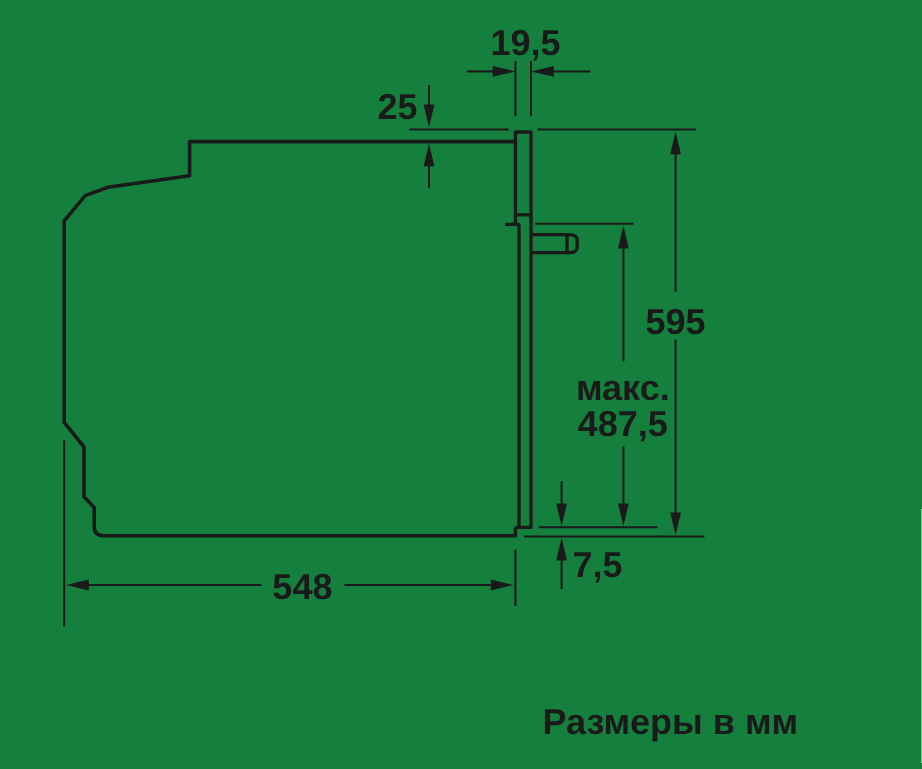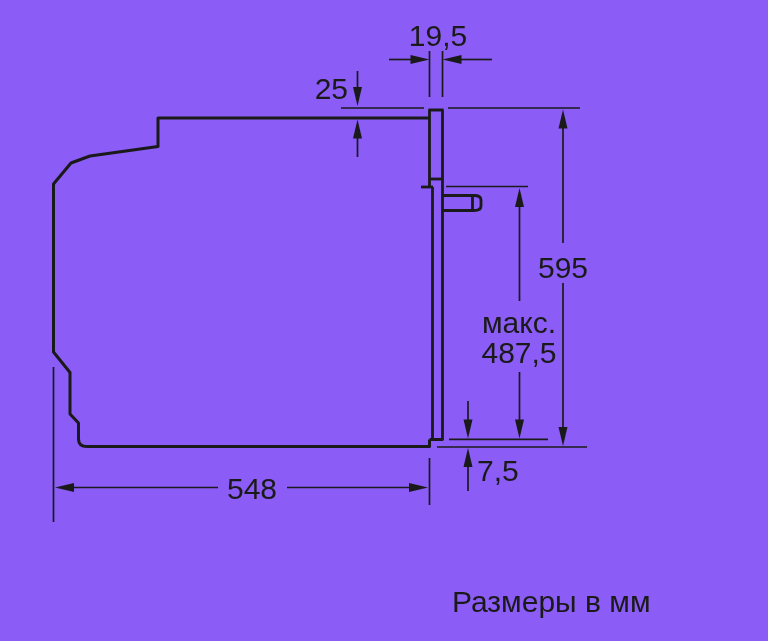--- a/index.html
+++ b/index.html
@@ -4,23 +4,24 @@
 <style>
   html, body {
     margin: 0;
     padding: 0;
     background: #ffffff;
   }
   .stage {
     position: relative;
     width: 768px;
     height: 641px;
-    background: #8b5cf6;
+    background: #15803d;
     overflow: hidden;
     font-family: "Liberation Sans", "DejaVu Sans", sans-serif;
+    font-weight: bold;
   }
   svg { display: block; }
   .outline  { fill: none; stroke: #1a1a1a; stroke-width: 3;   stroke-linejoin: round; stroke-linecap: butt; }
   .outline2 { fill: none; stroke: #1a1a1a; stroke-width: 2.8; stroke-linejoin: round; }
   .thin     { fill: none; stroke: #1a1a1a; stroke-width: 1.7; }
   .arrow    { fill: #1a1a1a; stroke: none; }
   .dimtext  { fill: #1a1a1a; font-size: 30px; font-family: "Liberation Sans", "DejaVu Sans", sans-serif; }
   .caption  { fill: #1a1a1a; font-size: 30px; font-family: "Liberation Sans", "DejaVu Sans", sans-serif; }
 </style>
 </head>

